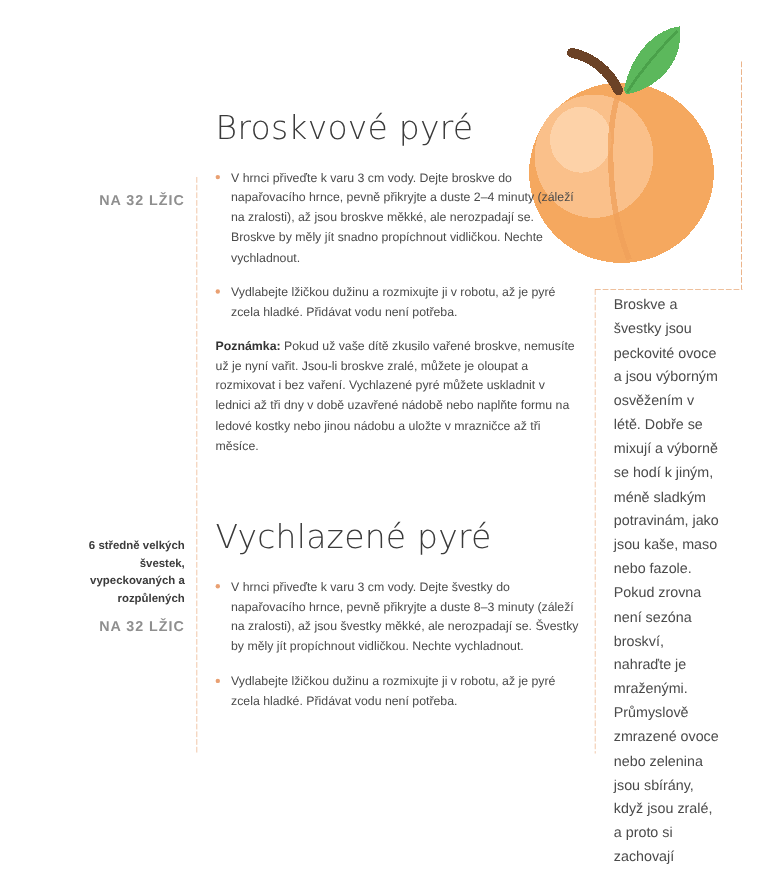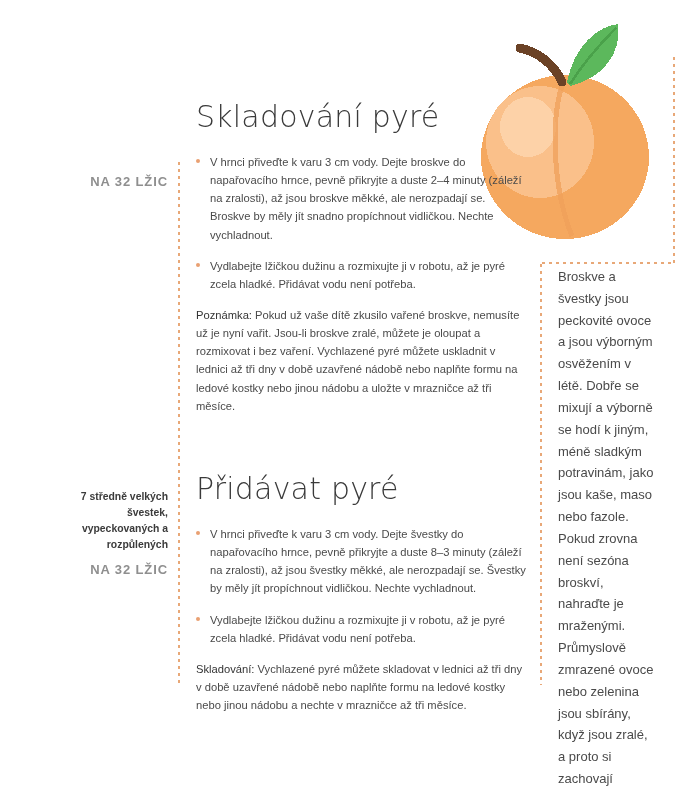--- a/index.html
+++ b/index.html
@@ -93,21 +93,21 @@
     background: #e9a072;
   }
 
   .note-block {
     font-size: 11.2px;
     line-height: 1.62;
     color: #4a4a4a;
     margin-top: 13px;
   }
   .note-label {
-    font-weight: normal;
+    font-weight: bold;
     color: #333;
   }
 
   .section-gap { height: 46px; }
 
   
   .ingredient {
     position: absolute;
     width: 120px;
     text-align: right;
@@ -164,61 +164,57 @@
       <path d="M101 70 C 108 34, 132 14, 152 12 C 156 40, 138 66, 104 74 Z" fill="#5cb85c"></path>
       <path d="M104 72 C 118 50, 136 30, 150 16" stroke="#4aa14a" stroke-width="2.5" fill="none"></path>
     </g>
   </svg>
 
   <div class="ingredient" id="ingredient-peach">
     <div class="ing-yield">NA 32 LŽIC</div>
   </div>
 
   <div class="ingredient" id="ingredient-plum">
-    <div class="ing-text">7 středně velkých švestek, vypeckovaných a rozpůlených</div>
+    <div class="ing-text">6 středně velkých švestek, vypeckovaných a rozpůlených</div>
     <div class="ing-yield">NA 32 LŽIC</div>
   </div>
 
   <div id="main-column">
 
     <div>
-      <h1 class="recipe-title">Skladování pyré</h1>
+      <h1 class="recipe-title">Broskvové pyré</h1>
       <ul class="step-list">
         <li class="step-item">
           <span class="bullet"></span>
           <span>V hrnci přiveďte k varu 3 cm vody. Dejte broskve do napařovacího hrnce, pevně přikryjte a duste 2–4 minuty (záleží na zralosti), až jsou broskve měkké, ale nerozpadají se. Broskve by měly jít snadno propíchnout vidličkou. Nechte vychladnout.</span>
         </li>
         <li class="step-item">
           <span class="bullet"></span>
           <span>Vydlabejte lžičkou dužinu a rozmixujte ji v robotu, až je pyré zcela hladké. Přidávat vodu není potřeba.</span>
         </li>
       </ul>
       <p class="note-block">
         <span class="note-label">Poznámka:</span>
         <span>Pokud už vaše dítě zkusilo vařené broskve, nemusíte už je nyní vařit. Jsou-li broskve zralé, můžete je oloupat a rozmixovat i bez vaření. Vychlazené pyré můžete uskladnit v lednici až tři dny v době uzavřené nádobě nebo naplňte formu na ledové kostky nebo jinou nádobu a uložte v mrazničce až tři měsíce.</span>
       </p>
     </div>
 
     <div class="section-gap"></div>
 
     <div>
-      <h1 class="recipe-title">Přidávat pyré</h1>
+      <h1 class="recipe-title">Vychlazené pyré</h1>
       <ul class="step-list">
         <li class="step-item">
           <span class="bullet"></span>
           <span>V hrnci přiveďte k varu 3 cm vody. Dejte švestky do napařovacího hrnce, pevně přikryjte a duste 8–3 minuty (záleží na zralosti), až jsou švestky měkké, ale nerozpadají se. Švestky by měly jít propíchnout vidličkou. Nechte vychladnout.</span>
         </li>
         <li class="step-item">
           <span class="bullet"></span>
           <span>Vydlabejte lžičkou dužinu a rozmixujte ji v robotu, až je pyré zcela hladké. Přidávat vodu není potřeba.</span>
         </li>
       </ul>
-      <p class="note-block">
-        <span class="note-label">Skladování:</span>
-        <span>Vychlazené pyré můžete skladovat v lednici až tři dny v době uzavřené nádobě nebo naplňte formu na ledové kostky nebo jinou nádobu a nechte v mrazničce až tři měsíce.</span>
-      </p>
     </div>
 
   </div>
 
   <div id="side-note">Broskve a švestky jsou peckovité ovoce a jsou výborným osvěžením v létě. Dobře se mixují a výborně se hodí k jiným, méně sladkým potravinám, jako jsou kaše, maso nebo fazole. Pokud zrovna není sezóna broskví, nahraďte je mraženými. Průmyslově zmrazené ovoce nebo zelenina jsou sbírány, když jsou zralé, a proto si zachovají většinu živin. Navíc mražené ovoce či zelenina jsou snadno dostupné i v bio kvalitě.</div>
 
 </div>
 
 </body></html>

